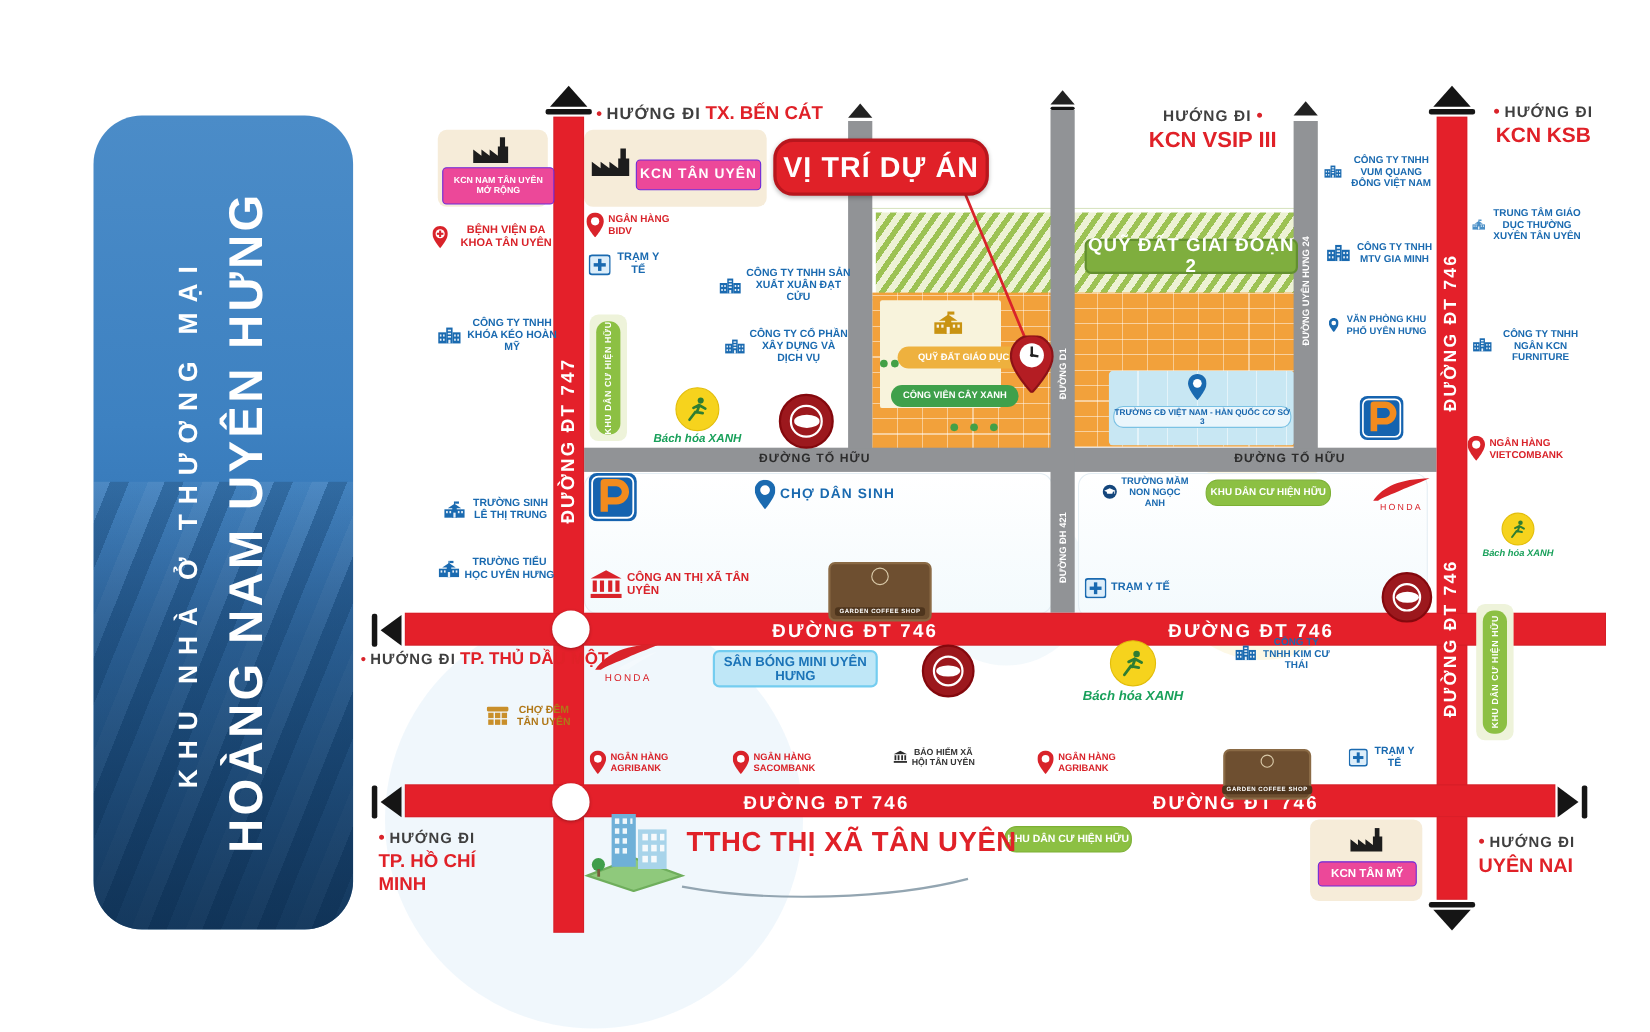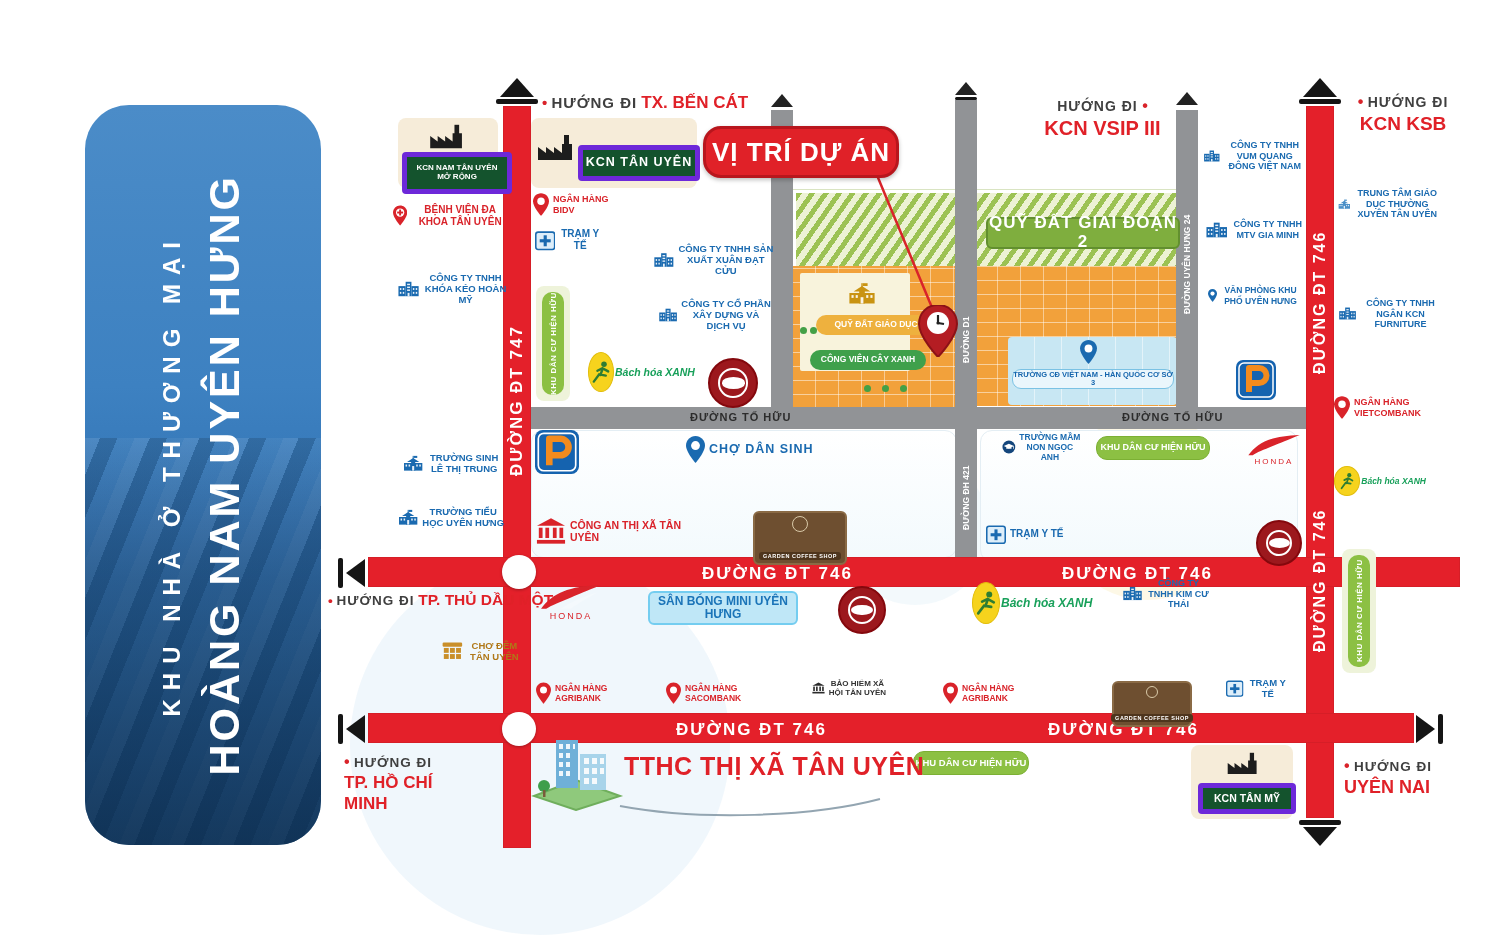--- a/index.html
+++ b/index.html
@@ -48,21 +48,21 @@
   .tri-up.sm{border-left-width:11px;border-right-width:11px;border-bottom-width:13px;border-bottom-color:#222}
   .tri-left{width:0;height:0;border-top:14px solid transparent;border-bottom:14px solid transparent;border-right:19px solid #151515}
   .tri-right{width:0;height:0;border-top:14px solid transparent;border-bottom:14px solid transparent;border-left:19px solid #151515}
   .barh{width:42px;height:5px;background:#151515;border-radius:2px;margin-top:2px}
   .barh.top{margin-top:0;margin-bottom:2px}
   .barh.sm{width:22px;height:3px}
   .barv{width:5px;height:30px;background:#151515;border-radius:2px}
   
   .badge{position:absolute;display:flex;align-items:center;justify-content:center;text-align:center;
     color:#fff;font-weight:bold;z-index:9;line-height:1.1}
-  .b-orange{background:#14532d;border:5px solid #6d28d9;border-radius:4px}
+  .b-orange{background:#ec4899;border:1px solid #6d28d9;border-radius:4px}
   .b-yellow{background:#eeb13e;border-radius:10px}
   .b-green{background:#3fa04b;border-radius:10px}
   .b-kdc{background:#8cc043;border-radius:11px;border:1px solid #7cb034}
   .b-phase2{background:#7fae3e;border:2px solid #628f2f;border-radius:6px;letter-spacing:1px}
   .b-sky{background:#bfe7f7;border:2px solid #74cdf0;border-radius:6px;color:#1b74b8}
   .b-pill-blue{background:#eaf6fc;border:1px solid #7bc2e4;border-radius:9px;color:#1565ad}
   .kdc-wrap{position:absolute;background:#eef3da;border-radius:8px;z-index:8}
   .kdc-pill{position:absolute;background:#8cc043;border-radius:10px}
   .kdc-pill .vlabel{position:absolute;inset:0;color:#fff;font-size:8px;letter-spacing:.5px}
   
@@ -77,21 +77,21 @@
   .ic{display:block}
   
   .dir{position:absolute;z-index:12;font-weight:bold;line-height:1.25}
   .dir .pre{color:#3f3f3f;letter-spacing:1px}
   .dir .dest{color:#e02128}
   .dir .dot{color:#d9232a}
   
   .hl{position:absolute;border-radius:50%;background:#9c181d;border:2px solid #84080d;z-index:10}
   .hl::after{content:"";position:absolute;inset:18%;border:2px solid #fff;border-radius:50%}
   .hl::before{content:"";position:absolute;left:25%;top:38%;width:50%;height:24%;background:#fff;border-radius:50%;z-index:1}
-  .bhx{position:absolute;display:flex;flex-direction:row;align-items:center;gap:1px;z-index:10}
+  .bhx{position:absolute;display:flex;flex-direction:column;align-items:center;gap:1px;z-index:10}
   .bhx .circ{background:#f6d31d;border-radius:50%;display:flex;align-items:center;justify-content:center;border:1px solid #e2bd0a}
   .bhx .cap{font-style:italic;color:#18a05a;font-weight:bold;white-space:nowrap}
   .garden{position:absolute;background:#6e4f30;border:2px solid #8a6a45;border-radius:6px;z-index:10;
     display:flex;flex-direction:column;align-items:center;justify-content:space-between;padding:3px 2px}
   .garden .orn{width:14px;height:14px;border:1.5px solid #d9c9a8;border-radius:50%}
   .garden .strip{background:#4e351d;color:#fff;font-size:5.5px;font-weight:bold;letter-spacing:.5px;
     padding:1px 4px;border-radius:3px;white-space:nowrap}
   .honda{position:absolute;display:flex;flex-direction:column;align-items:center;z-index:10;color:#d9232a}
   .honda .hn{font-weight:normal;letter-spacing:2px}
   #overlay{position:absolute;left:0;top:0;z-index:40;pointer-events:none}
@@ -379,21 +379,21 @@
       <span class="pre" style="font-size:13.5px">HƯỚNG ĐI</span></div>
     <div class="dest" style="font-size:18px">UYÊN NAI</div>
   </div>
 
   <div class="poi" style="left:393px;top:200px;width:118px">
     <svg class="ic" style="width:22px;height:31px;color:#d9232a">
         <use href="#i-pin-cross"></use>
       </svg>
     <div class="lbl red" style="font-size:10px">BỆNH VIỆN ĐA KHOA TÂN UYÊN</div>
   </div>
-  <div class="poi" style="left:397px;top:272px;width:112px">
+  <div class="poi" style="left:397px;top:288px;width:112px">
     <svg class="ic" style="width:46px;height:30px;color:#1a6ab0">
         <use href="#i-bldg"></use>
       </svg>
     <div class="lbl blue" style="font-size:9.5px">CÔNG TY TNHH KHÓA KÉO HOÀN MỸ</div>
   </div>
   <div class="poi" style="left:403px;top:450px;width:100px">
     <svg class="ic" style="width:36px;height:26px;color:#1a6ab0">
         <use href="#i-school"></use>
       </svg>
     <div class="lbl blue" style="font-size:9.5px">TRƯỜNG SINH LÊ THỊ TRUNG</div>

